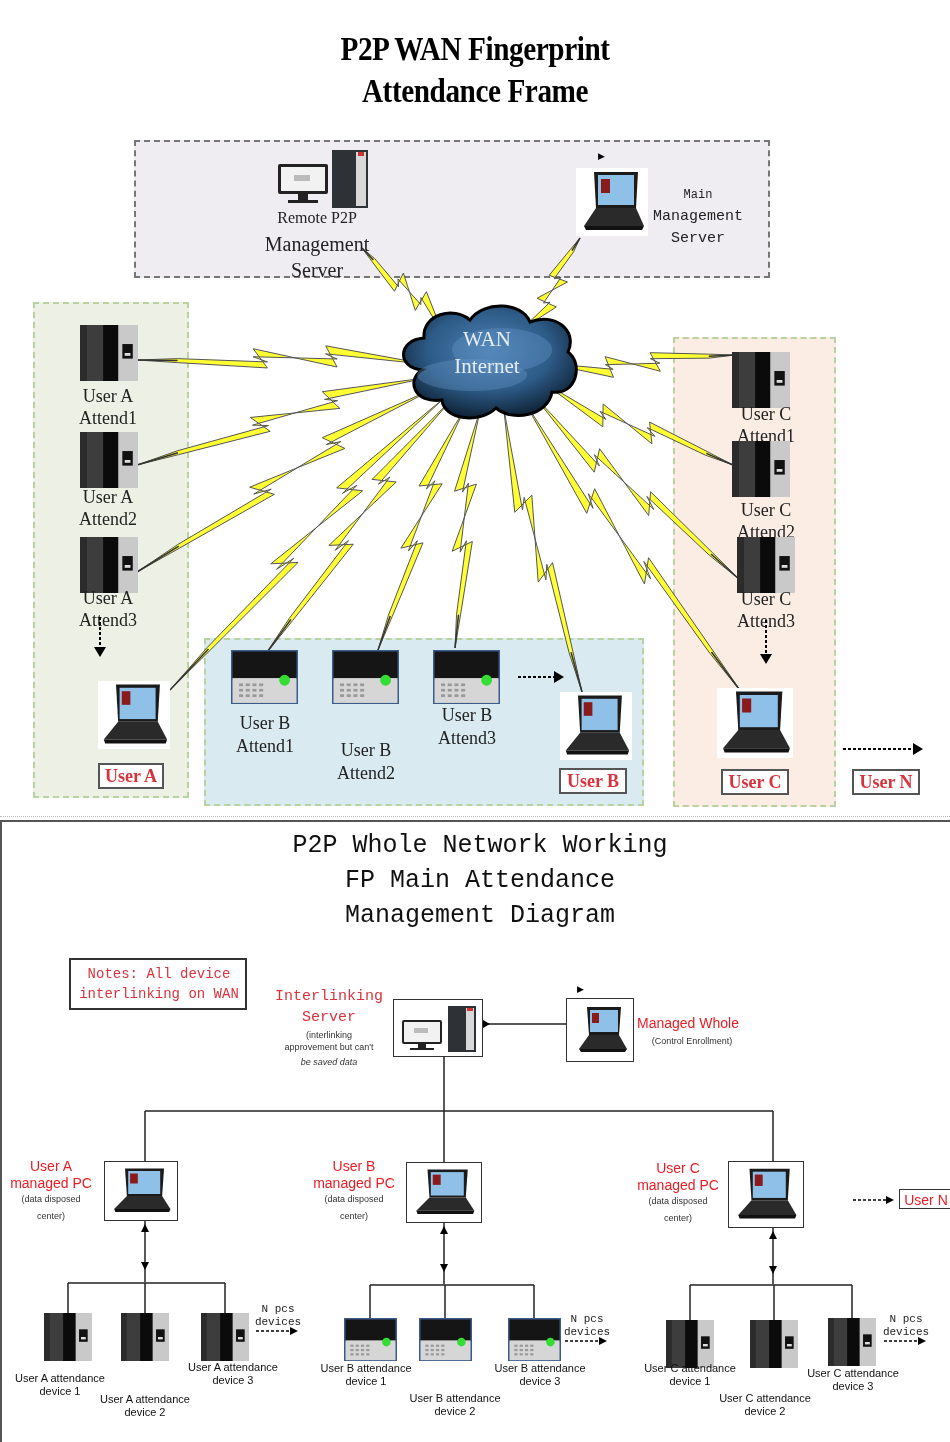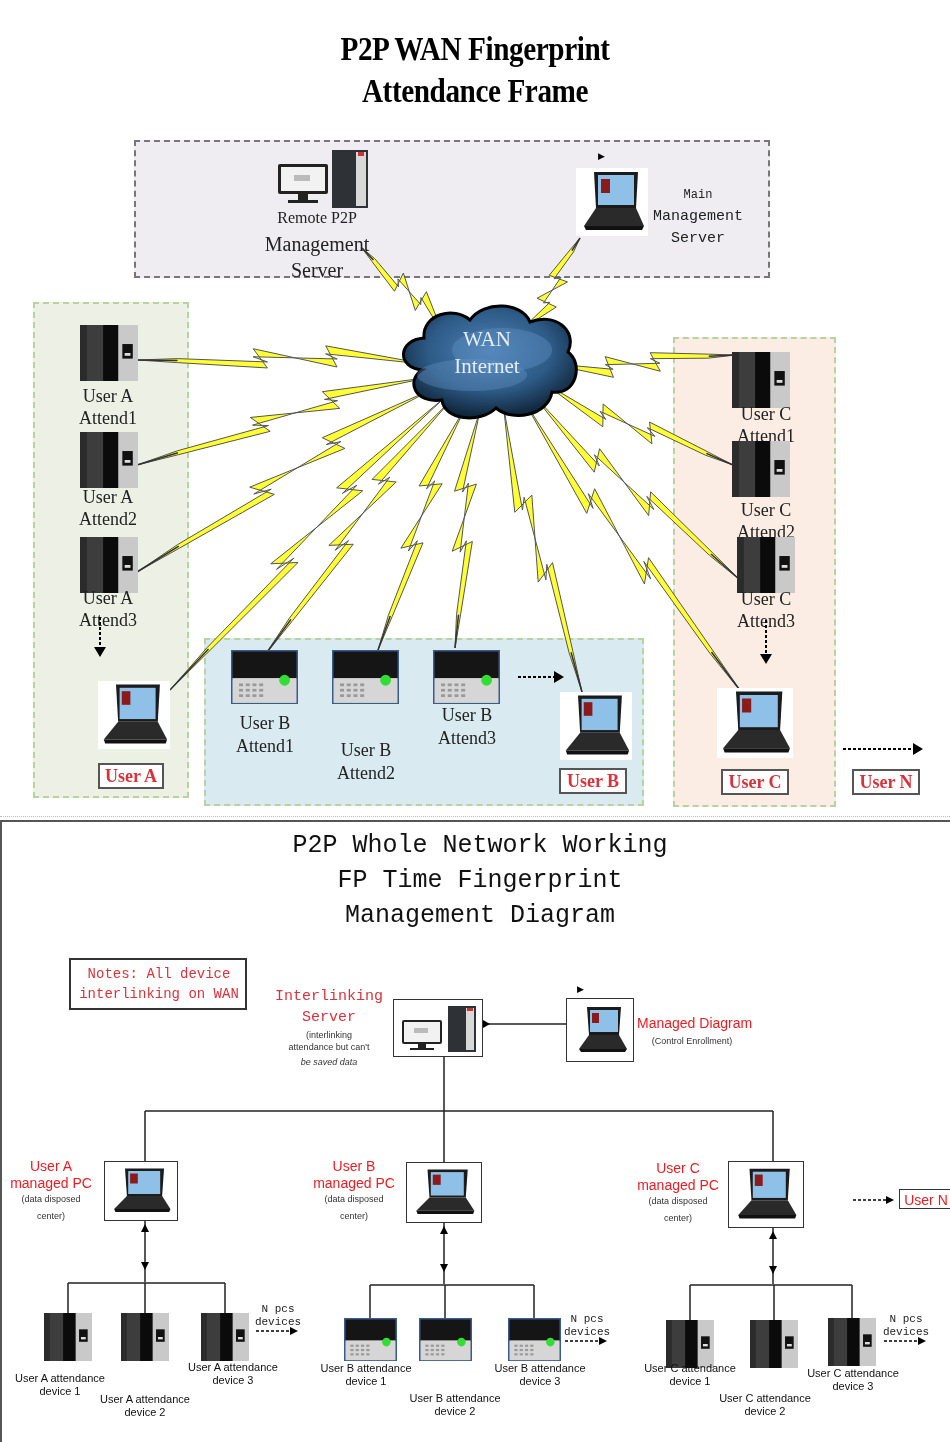--- a/index.html
+++ b/index.html
@@ -305,32 +305,32 @@
   <div class="red-box" style="left:559px;top:768px;width:68px;height:26px;">User B</div>
   <div class="red-box" style="left:721px;top:769px;width:68px;height:26px;">User C</div>
   <div class="red-box" style="left:852px;top:769px;width:68px;height:26px;">User N</div>
 </div>
 
 <div class="dotrule"></div>
 
 <div class="bottom-frame"></div>
 
 <div class="lbl-mono" style="left:200px;top:828px;width:560px;font-size:25px;line-height:35px;color:#111;">P2P Whole Network Working</div>
-<div class="lbl-mono" style="left:200px;top:863px;width:560px;font-size:25px;line-height:35px;color:#111;">FP Time Fingerprint</div>
+<div class="lbl-mono" style="left:200px;top:863px;width:560px;font-size:25px;line-height:35px;color:#111;">FP Main Attendance</div>
 <div class="lbl-mono" style="left:200px;top:898px;width:560px;font-size:25px;line-height:35px;color:#111;">Management Diagram</div>
 
 <div class="box" style="left:62px;top:958px;width:178px;height:52px;border-width:2px;margin-left:7px;">
   <div class="lbl-mono" style="left:0;top:4px;width:176px;font-size:14px;line-height:20px;color:#d8333d;">Notes: All device</div>
   <div class="lbl-mono" style="left:0;top:24px;width:176px;font-size:14px;line-height:20px;color:#d8333d;">interlinking on WAN</div>
 </div>
 
 <div class="lbl-mono" style="left:268px;top:986px;width:122px;font-size:15px;line-height:21px;color:#d8333d;">Interlinking</div>
 <div class="lbl-mono" style="left:268px;top:1007px;width:122px;font-size:15px;line-height:21px;color:#d8333d;">Server</div>
 <div class="abs tiny" style="left:268px;top:1029px;width:122px;line-height:12px;">(interlinking</div>
-<div class="abs tiny" style="left:268px;top:1041px;width:122px;line-height:12px;">attendance but can't</div>
+<div class="abs tiny" style="left:268px;top:1041px;width:122px;line-height:12px;">approvement but can't</div>
 <div class="abs tiny" style="left:268px;top:1056px;width:122px;line-height:12px;font-style:italic;">be saved data</div>
 
 <div class="box" style="left:393px;top:999px;width:90px;height:58px;">
   <svg class="abs" style="left:6px;top:4px;" width="78" height="50">
     <rect x="2" y="16" width="40" height="24" rx="2" fill="#222"></rect>
     <rect x="4" y="18" width="36" height="20" fill="#f2f2f2"></rect>
     <rect x="14" y="24" width="14" height="5" fill="#bbb"></rect>
     <rect x="18" y="40" width="8" height="4" fill="#222"></rect>
     <rect x="10" y="44" width="24" height="2" fill="#222"></rect>
     <rect x="48" y="2" width="28" height="46" fill="#2e3236"></rect>
@@ -342,21 +342,21 @@
 <div class="abs" style="left:577px;top:984px;font-size:9px;">▶</div>
 <div class="box" style="left:566px;top:998px;width:68px;height:64px;">
   <svg class="abs" style="left:6px;top:6px;" width="56" height="50">
     <polygon points="14,2 48,2 46,30 16,30" fill="#1b1b1b"></polygon>
     <rect x="17" y="5" width="28" height="22" fill="#8fc0e8"></rect>
     <rect x="19" y="8" width="7" height="10" fill="#8b1a1a"></rect>
     <polygon points="16,30 46,30 54,44 6,44" fill="#2a2a2a"></polygon>
     <polygon points="6,44 54,44 52,47 8,47" fill="#111"></polygon>
   </svg>
 </div>
-<div class="abs red-sans" style="left:637px;top:1014px;font-size:14px;line-height:18px;">Managed Diagram</div>
+<div class="abs red-sans" style="left:637px;top:1014px;font-size:14px;line-height:18px;">Managed Whole</div>
 <div class="abs tiny" style="left:637px;top:1036px;width:110px;">(Control Enrollment)</div>
 
 <svg class="abs" style="left:0;top:0;" width="950" height="1442" id="tree-svg">
   <g stroke="#222" stroke-width="1.5" fill="none">
     <line x1="483" y1="1024" x2="566" y2="1024"></line>
     <polygon points="483,1020 483,1028 490,1024" fill="#000" stroke="none"></polygon>
     <line x1="444" y1="1057" x2="444" y2="1162"></line>
     <line x1="145" y1="1111" x2="773" y2="1111"></line>
     <line x1="145" y1="1111" x2="145" y2="1161"></line>
     <line x1="773" y1="1111" x2="773" y2="1161"></line>

